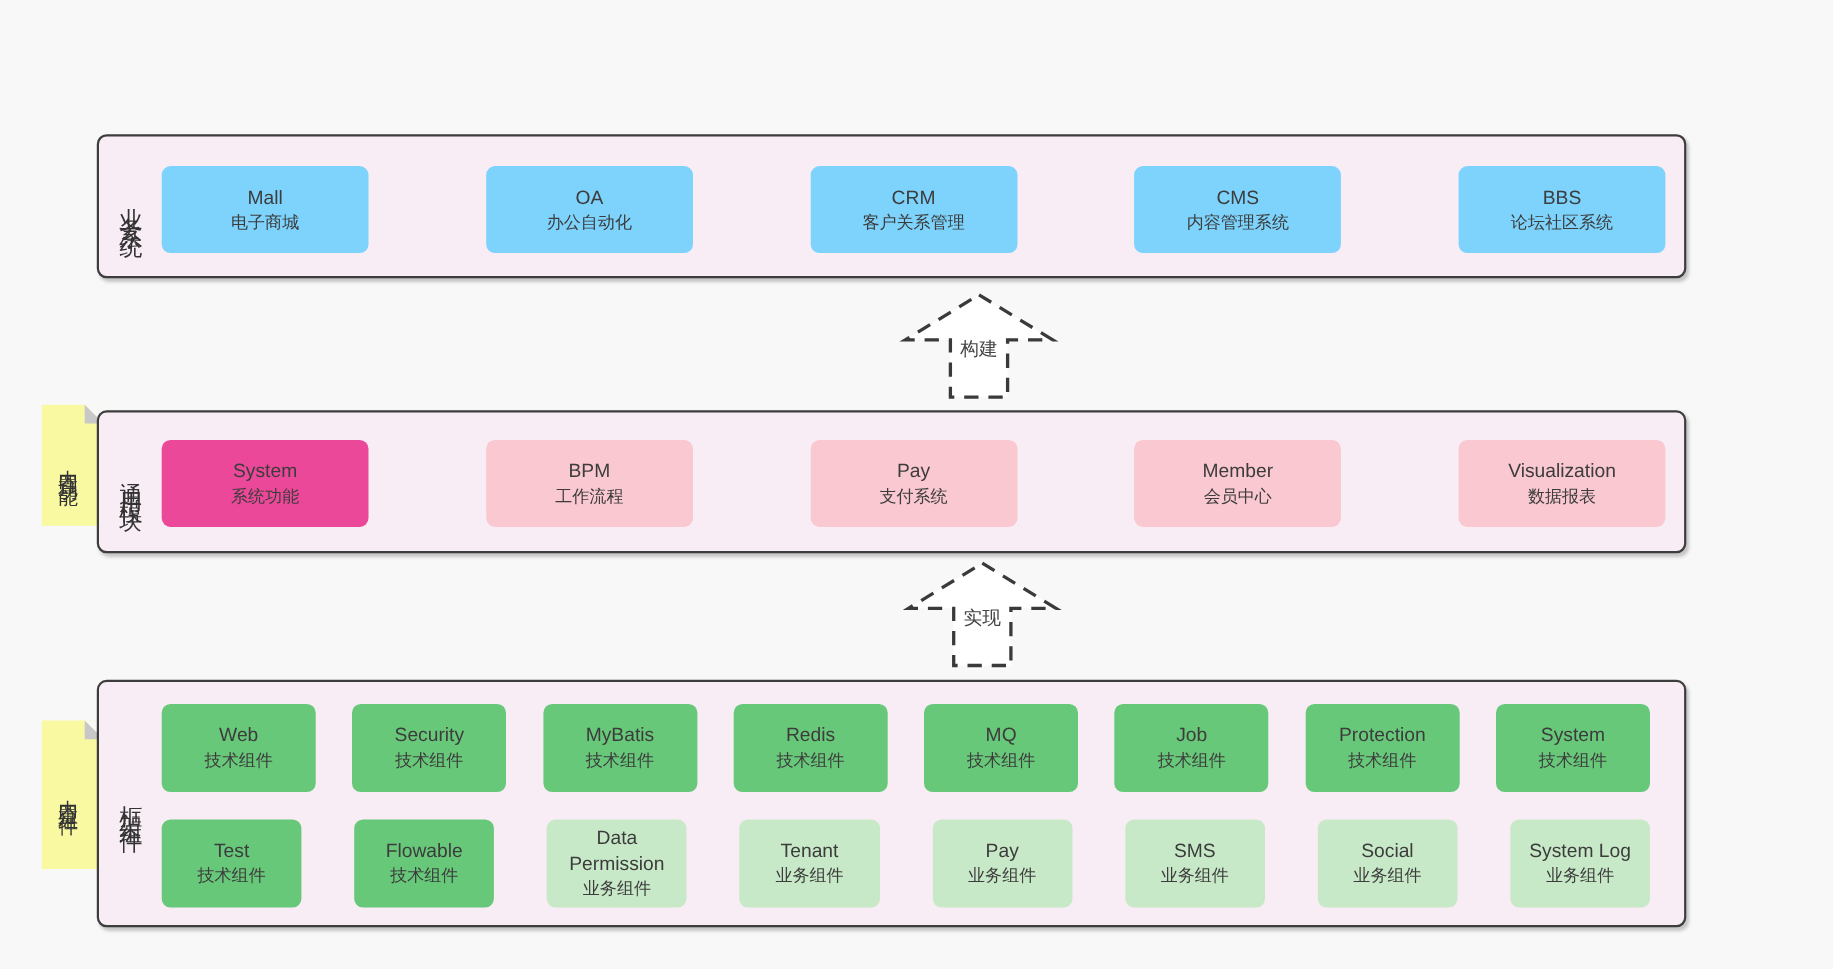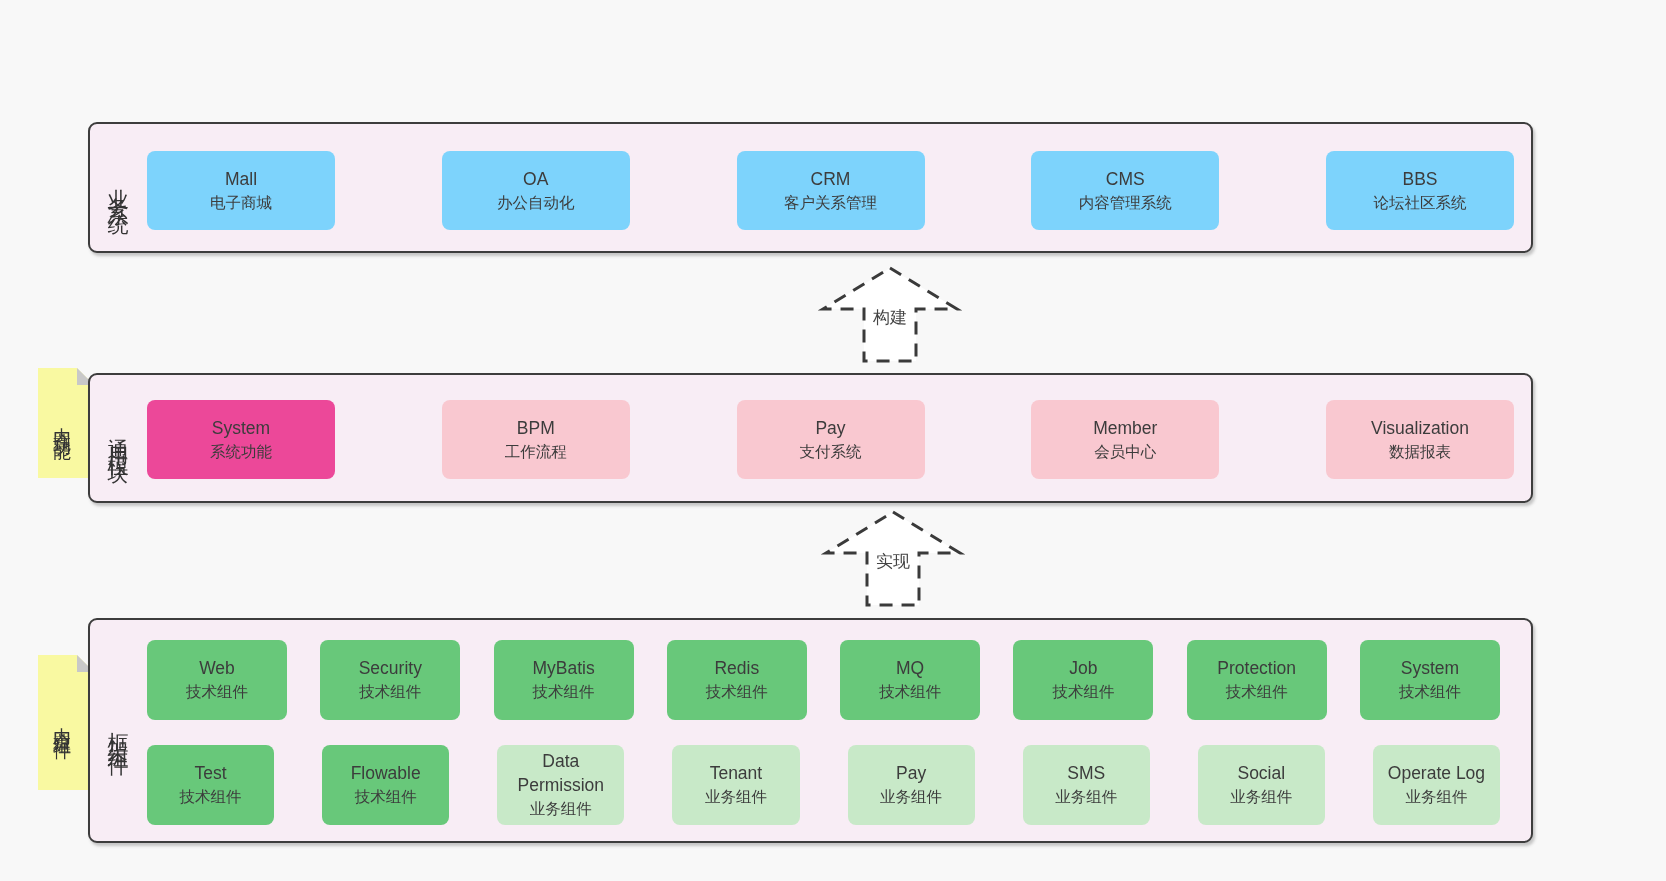--- a/index.html
+++ b/index.html
@@ -223,19 +223,19 @@
       </div>
       <div class="box w8 lgreen">
         <div class="en">SMS</div>
         <div class="zh">业务组件</div>
       </div>
       <div class="box w8 lgreen">
         <div class="en">Social</div>
         <div class="zh">业务组件</div>
       </div>
       <div class="box w8 lgreen">
-        <div class="en">Operate Log</div>
+        <div class="en">System Log</div>
         <div class="zh">业务组件</div>
       </div>
     </div>
   </div>
 
 </div>
 
 </body></html>

